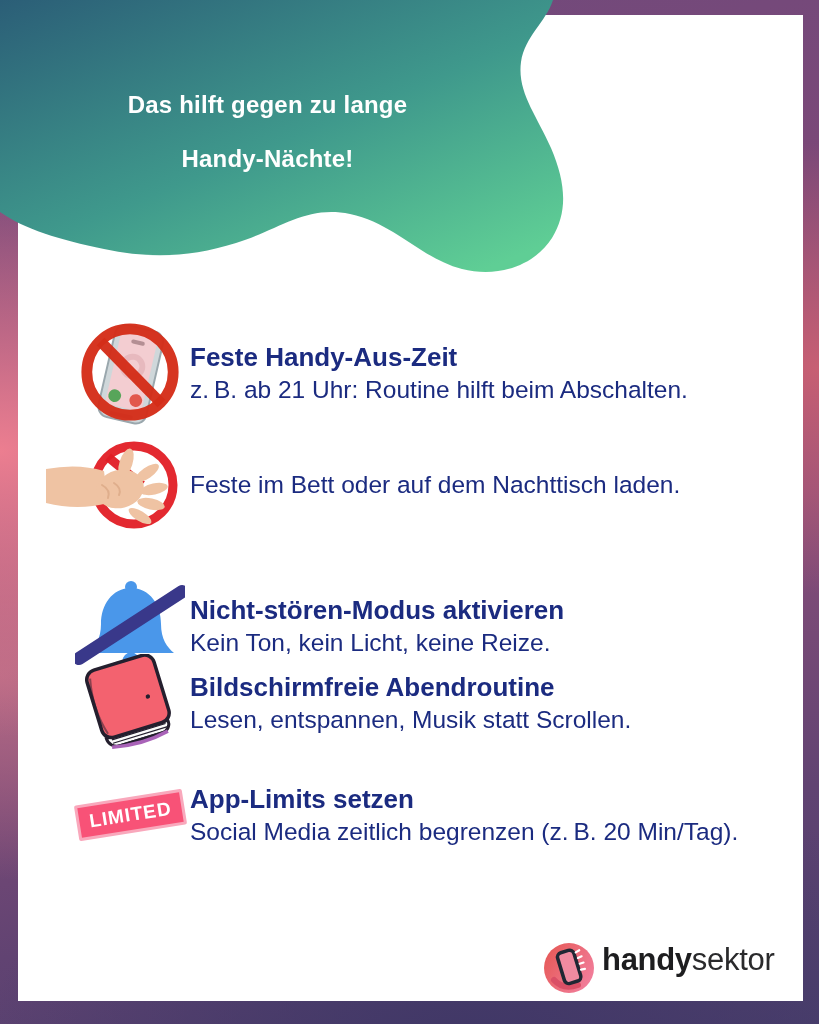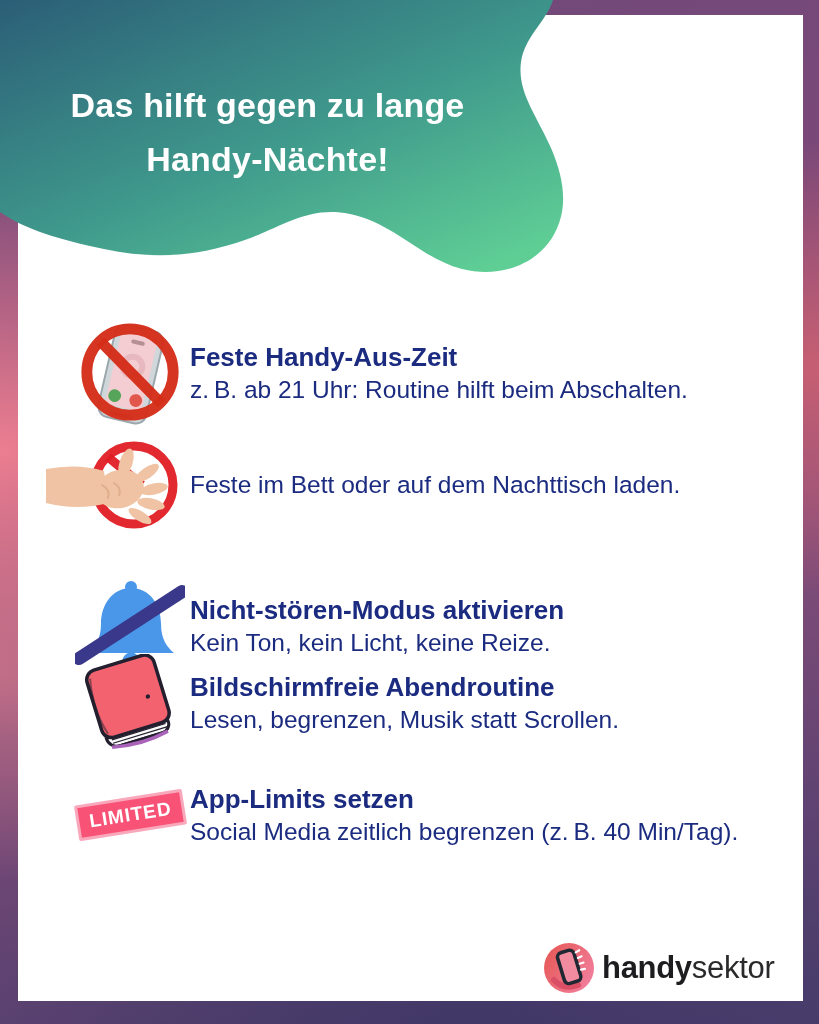--- a/index.html
+++ b/index.html
@@ -13,21 +13,21 @@
       radial-gradient(60% 32% at 58% 104%, #3f3766 0%, rgba(63,55,102,0) 100%),
       linear-gradient(168deg, #6f4a7c 0%, #7b4878 28%, #8a4f7a 55%, #614372 80%, #4a3e6c 100%);
   }
   .card{
     position:absolute;left:18px;top:15px;width:785px;height:986px;
     background:var(--card-white,#ffffff);
   }
   .blob-wrap{position:absolute;left:0;top:0;width:575px;height:285px;}
   .header-title{
     position:absolute;left:45px;top:78px;width:445px;
-    text-align:center;color:#ffffff;font-weight:700;font-size:34px;line-height:54px;
+    text-align:center;color:#ffffff;font-weight:700;font-size:24px;line-height:54px;
     letter-spacing:0.2px;
   }
   .tip{
     position:absolute;display:flex;align-items:center;left:70px;height:110px;width:720px;
   }
   .tip-icon{
     width:120px;min-width:120px;height:110px;display:flex;align-items:center;justify-content:center;
     overflow:visible;
   }
   .tip-text{display:flex;flex-direction:column;justify-content:flex-start;}
@@ -38,21 +38,21 @@
     color:var(--navy,#1b2b80);font-weight:400;font-size:24.5px;line-height:32px;white-space:nowrap;
   }
   .stamp{
     transform:rotate(-9deg);
     background:var(--stamp-pink,#f85277);
     border:3px solid var(--stamp-border,#f9a8bc);
     color:#ffffff;font-weight:700;font-size:19px;letter-spacing:1px;
     padding:4px 10px;border-radius:2px;
   }
   .brand{
-    position:absolute;left:543px;top:942px;display:flex;align-items:center;gap:7px;
+    position:absolute;left:543px;top:942px;display:flex;gap:7px;
   }
   .brand-text{font-size:31px;color:#1d1d1f;letter-spacing:-0.3px;white-space:nowrap;}
   .brand-text .bold{font-weight:700;}
   .brand-text .light{font-weight:400;color:#2a2a2c;}
 </style>
 </head>
 <body>
 
 <div class="canvas">
 
@@ -152,31 +152,31 @@
           <path d="M27,79 h56 M27,82.5 h57 M29,86 h50" stroke="#241f2e" stroke-width="1.2"></path>
           <path d="M25,86 q30,7 58,1" stroke="#a963b8" stroke-width="3.5" fill="none"></path>
           <rect x="20" y="7" width="70" height="70" rx="10" fill="#f3626f" stroke="#241f2e" stroke-width="3.5"></rect>
           <path d="M24,14 q-7,30 1,58" stroke="#241f2e" stroke-width="2" fill="none" opacity="0.5"></path>
           <circle cx="74" cy="48" r="2.2" fill="#241f2e"></circle>
         </g>
       </svg>
     </div>
     <div class="tip-text">
       <div class="tip-title">Bildschirmfreie Abendroutine</div>
-      <div class="tip-desc">Lesen, begrenzen, Musik statt Scrollen.</div>
+      <div class="tip-desc">Lesen, entspannen, Musik statt Scrollen.</div>
     </div>
   </div>
 
   <div class="tip" style="top:760px">
     <div class="tip-icon">
       <div class="stamp">LIMITED</div>
     </div>
     <div class="tip-text">
       <div class="tip-title">App-Limits setzen</div>
-      <div class="tip-desc">Social Media zeitlich begrenzen (z. B. 40 Min/Tag).</div>
+      <div class="tip-desc">Social Media zeitlich begrenzen (z. B. 20 Min/Tag).</div>
     </div>
   </div>
 
   <div class="brand">
     <svg width="52" height="52" viewBox="0 0 52 52">
       <defs>
         <linearGradient id="logoGrad" x1="0%" y1="20%" x2="100%" y2="80%">
           <stop offset="0%" stop-color="#e65957"></stop>
           <stop offset="100%" stop-color="#f2809f"></stop>
         </linearGradient>

